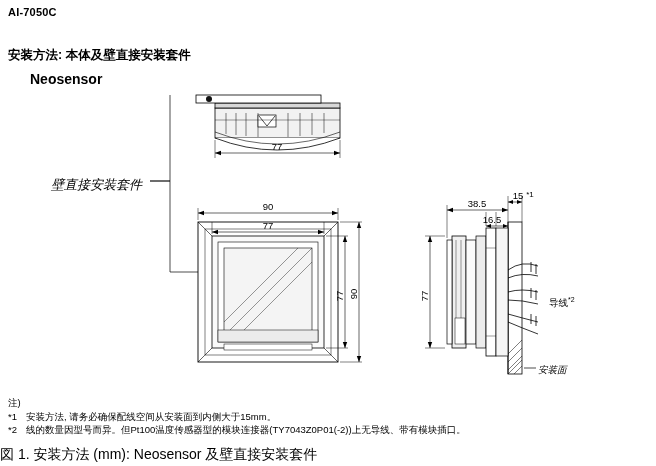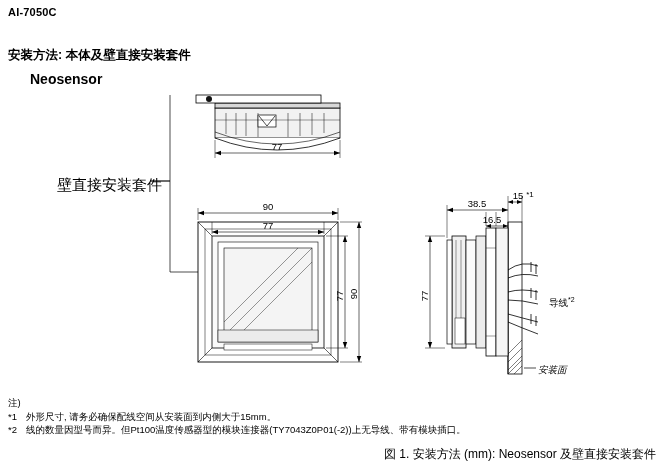--- a/index.html
+++ b/index.html
@@ -40,23 +40,24 @@
   .subsection-title {
     position: absolute;
     left: 12px;
     top: 71px;
     font-size: 14px;
     font-weight: bold;
     padding-left: 18px;
   }
   .callout-wall-kit {
     position: absolute;
-    left: 57px;
+    left: 51px;
     top: 176px;
-    font-size: 15px;
+    font-size: 13px;
+    font-style: italic;
   }
   .callout-lead {
     position: absolute;
     left: 549px;
     top: 296px;
     font-size: 9.5px;
   }
   .callout-lead sup {
     font-size: 7px;
     vertical-align: super;
@@ -81,22 +82,22 @@
   }
   .notes .note-mark {
     display: inline-block;
     width: 18px;
   }
   .figure-caption {
     position: absolute;
     left: 0;
     top: 446px;
     width: 656px;
-    text-align: right;
-    font-size: 12px;
+    text-align: left;
+    font-size: 14px;
   }
   svg.diagram {
     position: absolute;
     left: 0; top: 0;
     width: 656px;
     height: 466px;
   }
   .dimtext {
     font-family: "Liberation Sans", sans-serif;
     font-size: 9.5px;
@@ -297,21 +298,21 @@
 
   <div class="callout-lead">
     <span>导线</span><sup>*2</sup>
   </div>
 
   <div class="callout-mount-surface">安装面</div>
 
   <div class="notes">
     <span class="note-row">注)</span>
     <span class="note-row">
-      <span class="note-mark">*1</span><span>外形尺寸, 请务必确保配线空间从安装面到内侧大于15mm。</span>
+      <span class="note-mark">*1</span><span>安装方法, 请务必确保配线空间从安装面到内侧大于15mm。</span>
     </span>
     <span class="note-row">
       <span class="note-mark">*2</span><span>线的数量因型号而异。但Pt100温度传感器型的模块连接器(TY7043Z0P01(-2))上无导线、带有模块插口。</span>
     </span>
   </div>
 
   <div class="figure-caption">図 1. 安装方法 (mm): Neosensor 及壁直接安装套件</div>
 
 </div>
 

